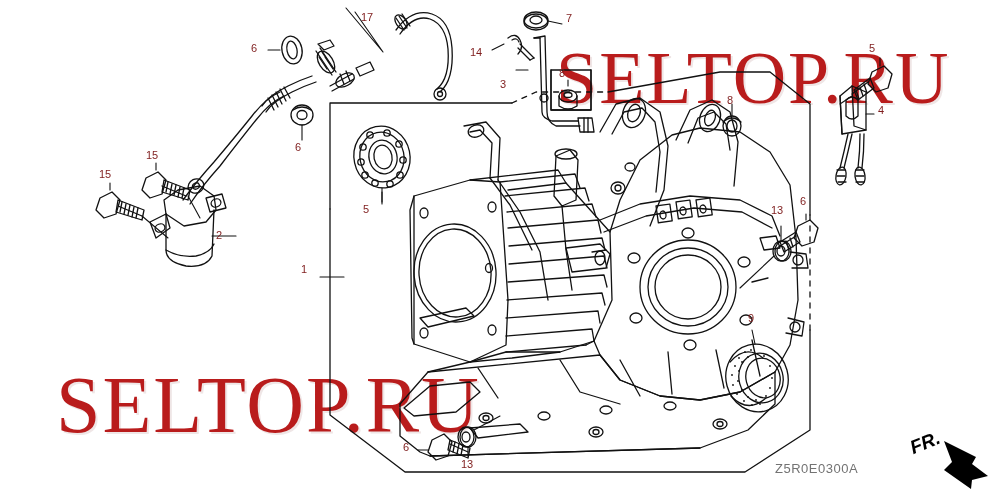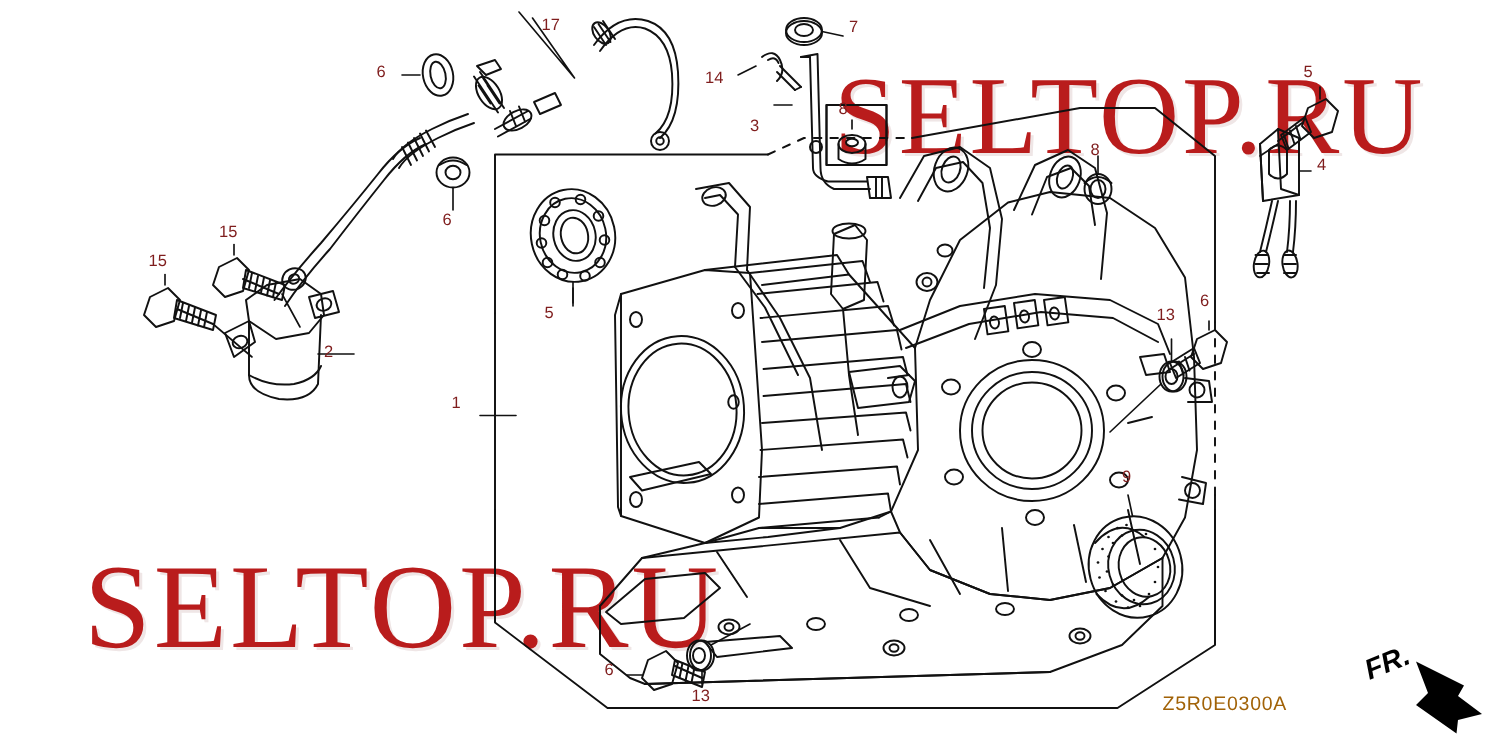--- a/index.html
+++ b/index.html
@@ -10,21 +10,21 @@
   
   .wm{position:absolute;font-family:"Liberation Serif", serif;font-weight:400;
       color:#b91c1c;letter-spacing:2px;white-space:nowrap;
       text-shadow:2px 2px 0 #efe6e6;user-select:none;}
   #wm-top{left:556px;top:36px;font-size:74px;}
   #wm-bottom{left:56px;top:360px;font-size:80px;}
   
   .num{position:absolute;font-family:Liberation Sans, sans-serif;
        font-size:11px;color:#7f1d1d;font-weight:400;line-height:1;}
   
-  #partcode{position:absolute;left:775px;top:461px;font-size:13px;color:#a16207;
+  #partcode{position:absolute;left:775px;top:461px;font-size:13px;color:#737373;
             letter-spacing:.5px;font-family:"Liberation Sans", sans-serif;}
   
   #frlabel{position:absolute;left:910px;top:432px;font-size:19px;font-weight:700;
            font-style:italic;color:#000;transform:rotate(-22deg);
            font-family:"Liberation Sans", sans-serif;}
   svg{display:block;}
 </style>
 </head>
 <body>
 

